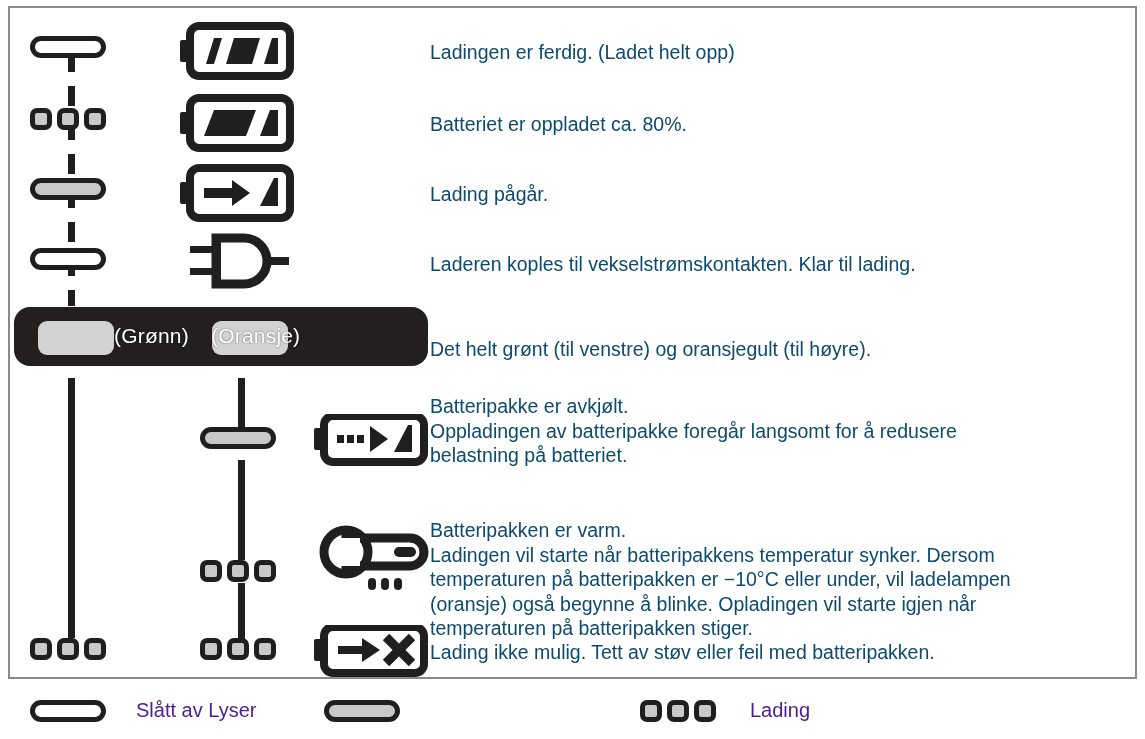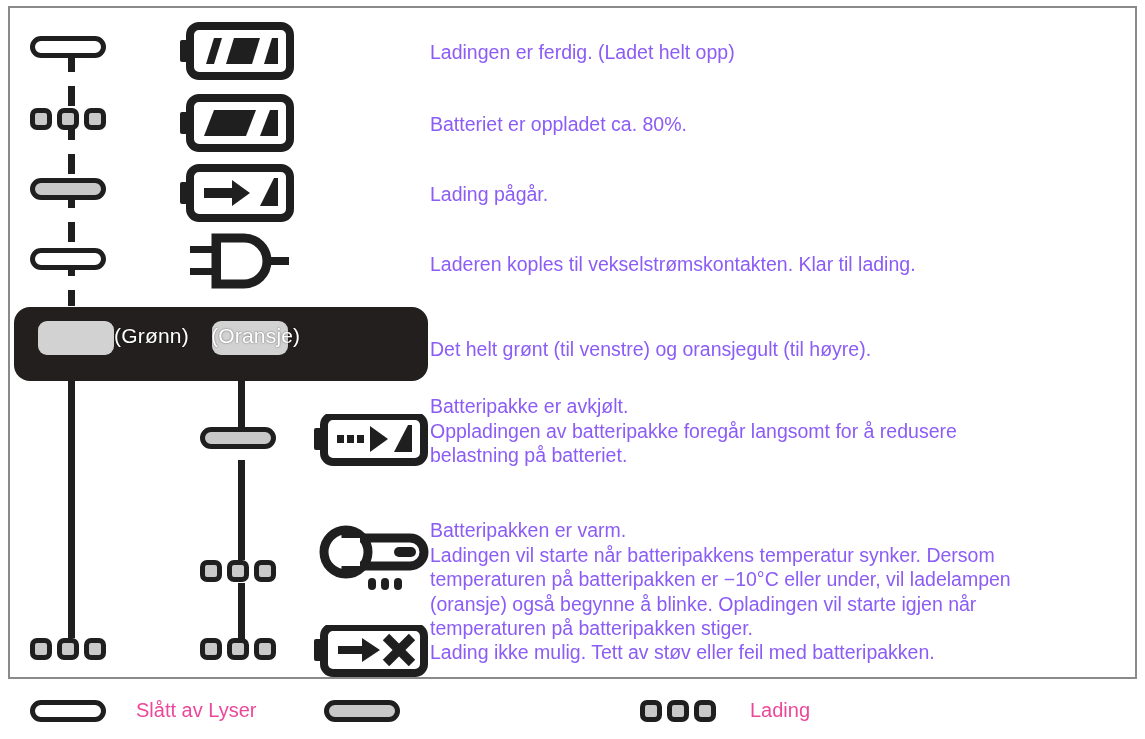--- a/index.html
+++ b/index.html
@@ -37,48 +37,48 @@
   
   .vline{position:absolute;width:7px;background:#1f1f1f;}
   .vdash{
     position:absolute;width:7px;
     background-image:linear-gradient(#1f1f1f 60%,rgba(0,0,0,0) 0%);
     background-size:7px 34px;background-repeat:repeat-y;
   }
 
   
   .band{
-    position:absolute;left:14px;top:307px;width:414px;height:74px;
+    position:absolute;left:14px;top:307px;width:414px;height:59px;
     background:#231f1f;border-radius:16px;
   }
   .band .pill{
     position:absolute;top:14px;width:76px;height:34px;border-radius:9px;
     background:#d2d2d2;
   }
   .band .pill.green{left:24px;}
   .band .pill.orange{left:198px;}
   .band .caption{
     position:absolute;left:100px;top:17px;
     font-size:21px;color:#ffffff;white-space:nowrap;letter-spacing:.2px;
     text-shadow:0 0 2px rgba(0,0,0,.55);
   }
 
   
   .txt{
     position:absolute;left:430px;
-    font-size:19.5px;line-height:24.5px;color:#8b5cf6;
+    font-size:19.5px;line-height:24.5px;color:#0c4a6e;
     white-space:pre-line;
   }
 
   
   .legend{position:absolute;left:8px;top:692px;width:1129px;height:44px;}
   .legend .lg-led{position:absolute;top:8px;}
   .legend .lg-blink{position:absolute;top:8px;}
   .legend .lg-text{
-    position:absolute;font-size:20px;color:#ec4899;top:7px;white-space:nowrap;
+    position:absolute;font-size:20px;color:#4c1d95;top:7px;white-space:nowrap;
   }
 
   svg{display:block;}
 </style>
 </head>
 <body>
 
 <div class="sheet">
 
   <div class="frame"></div>

